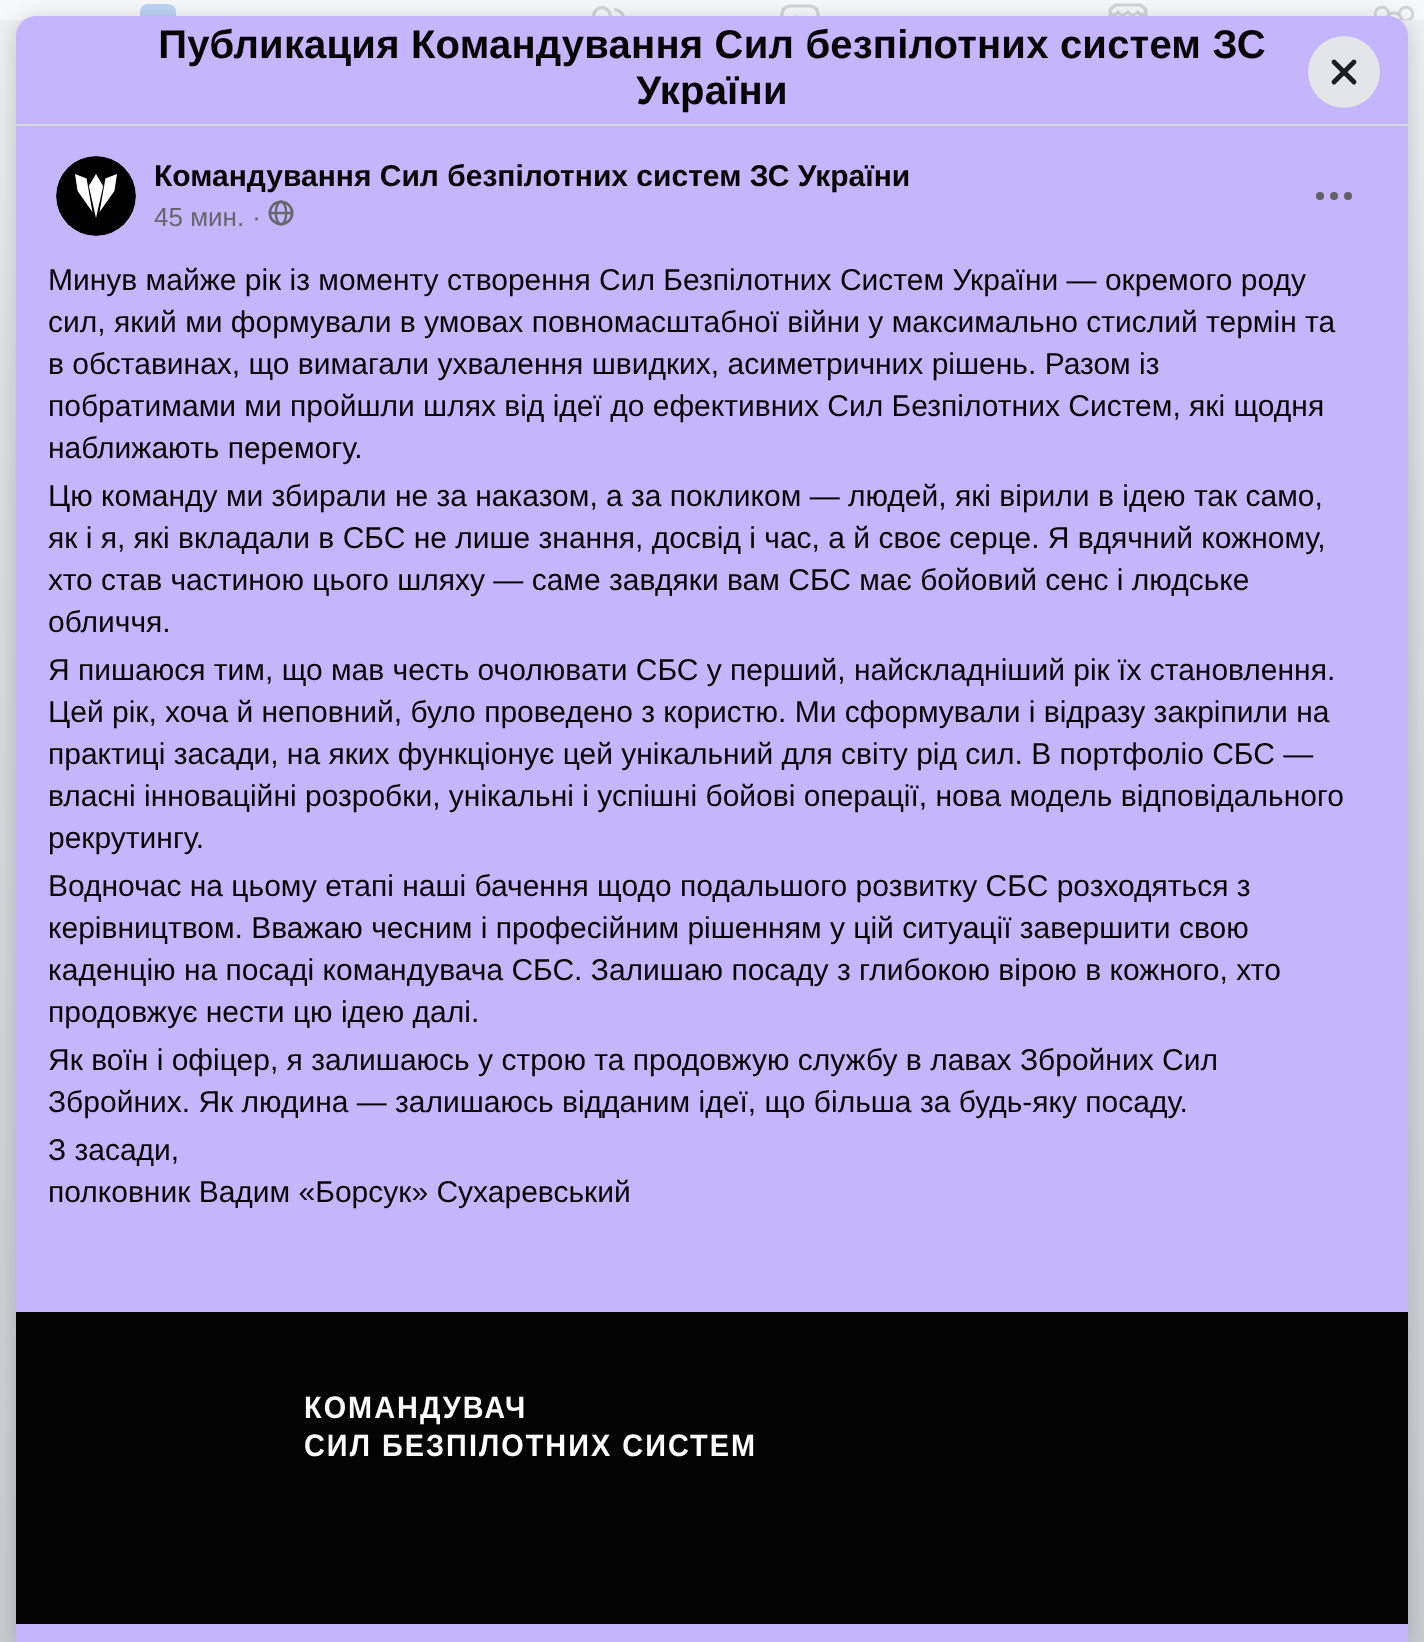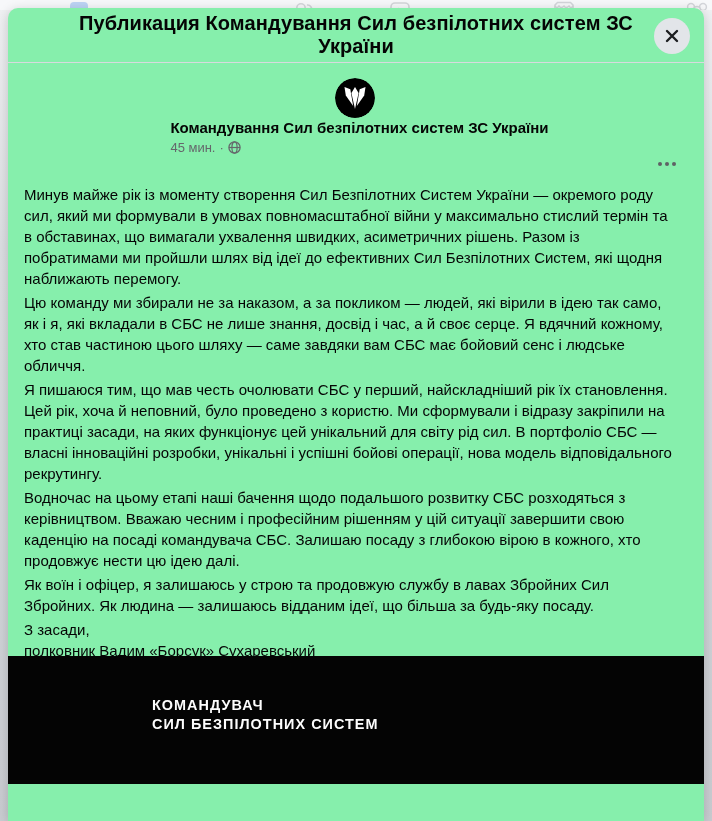--- a/index.html
+++ b/index.html
@@ -7,43 +7,43 @@
     width:712px;height:821px;position:relative;overflow:hidden;
     background:linear-gradient(#f0f1f3 0%, #dcdee2 30%, #c9ccd1 100%);
     font-family:"Liberation Sans","DejaVu Sans",sans-serif;
     -webkit-font-smoothing:antialiased;
   }
   
   .nav-strip{position:absolute;top:0;left:0;width:712px;height:10px;background:#f7f8fa;overflow:hidden;}
   .nav-ic{position:absolute;top:1px;opacity:.55;}
   
   .modal{
-    position:absolute;left:8px;top:8px;width:696px;height:813px;background:#86efac;
+    position:absolute;left:8px;top:8px;width:696px;height:813px;background:#c4b5fd;
     border-radius:10px 10px 0 0;box-shadow:0 2px 12px rgba(0,0,0,.18);
   }
   .modal-header{position:relative;height:55px;border-bottom:1px solid #d8dade;
     display:flex;align-items:center;justify-content:center;padding:0 58px;box-sizing:border-box;}
   .modal-title{font-size:20px;font-weight:bold;color:#050505;text-align:center;line-height:23px;letter-spacing:.1px;}
   .close-btn{position:absolute;right:14px;top:10px;width:36px;height:36px;border-radius:50%;
     background:#e2e5e9;border:none;display:flex;align-items:center;justify-content:center;cursor:pointer;padding:0;}
   
-  .post-header{display:flex;align-items:center;padding:15px 22px 0 20px;flex-direction:column;}
+  .post-header{display:flex;align-items:center;padding:15px 22px 0 20px;}
   .avatar{width:40px;height:40px;border-radius:50%;flex:0 0 auto;display:block;}
   .meta{margin-left:9px;}
   .author{font-size:15px;font-weight:bold;color:#050505;line-height:19px;}
-  .sub{font-size:13px;color:#65676b;line-height:17px;display:flex;align-items:center;gap:4px;margin-top:2px;}
+  .sub{font-size:13px;color:#65676b;line-height:17px;display:flex;gap:4px;margin-top:2px;}
   .globe{display:inline-block;}
   .dots-btn{margin-left:auto;border:none;background:transparent;cursor:pointer;display:flex;gap:3px;padding:6px;}
   .dots-btn i{width:4px;height:4px;border-radius:50%;background:#5f6165;display:block;}
   
   .post-body{padding:12px 30px 0 16px;font-size:15px;line-height:21px;color:#050505;}
   .post-body p{margin:0 0 3px 0;}
   .signature div{line-height:21px;}
   
-  .post-image{position:absolute;left:0;top:648px;width:696px;height:128px;background:#040404;overflow:hidden;}
+  .post-image{position:absolute;left:0;top:648px;width:696px;height:156px;background:#040404;overflow:hidden;}
   .image-caption{position:absolute;left:144px;top:39px;color:#fdfdfd;font-weight:bold;
     font-size:15.5px;line-height:19px;letter-spacing:1.1px;transform:scaleX(.93);transform-origin:left top;white-space:nowrap;}
 </style>
 </head>
 <body>
 
 <div class="nav-strip">
   <svg class="nav-ic" style="left:69px" width="20" height="20" viewBox="0 0 20 20">
     <rect x="1" y="1" width="18" height="18" rx="4" fill="#8fb8f2"></rect>
       <rect x="7" y="10" width="6" height="9" fill="#ffffff" opacity=".8"></rect>

